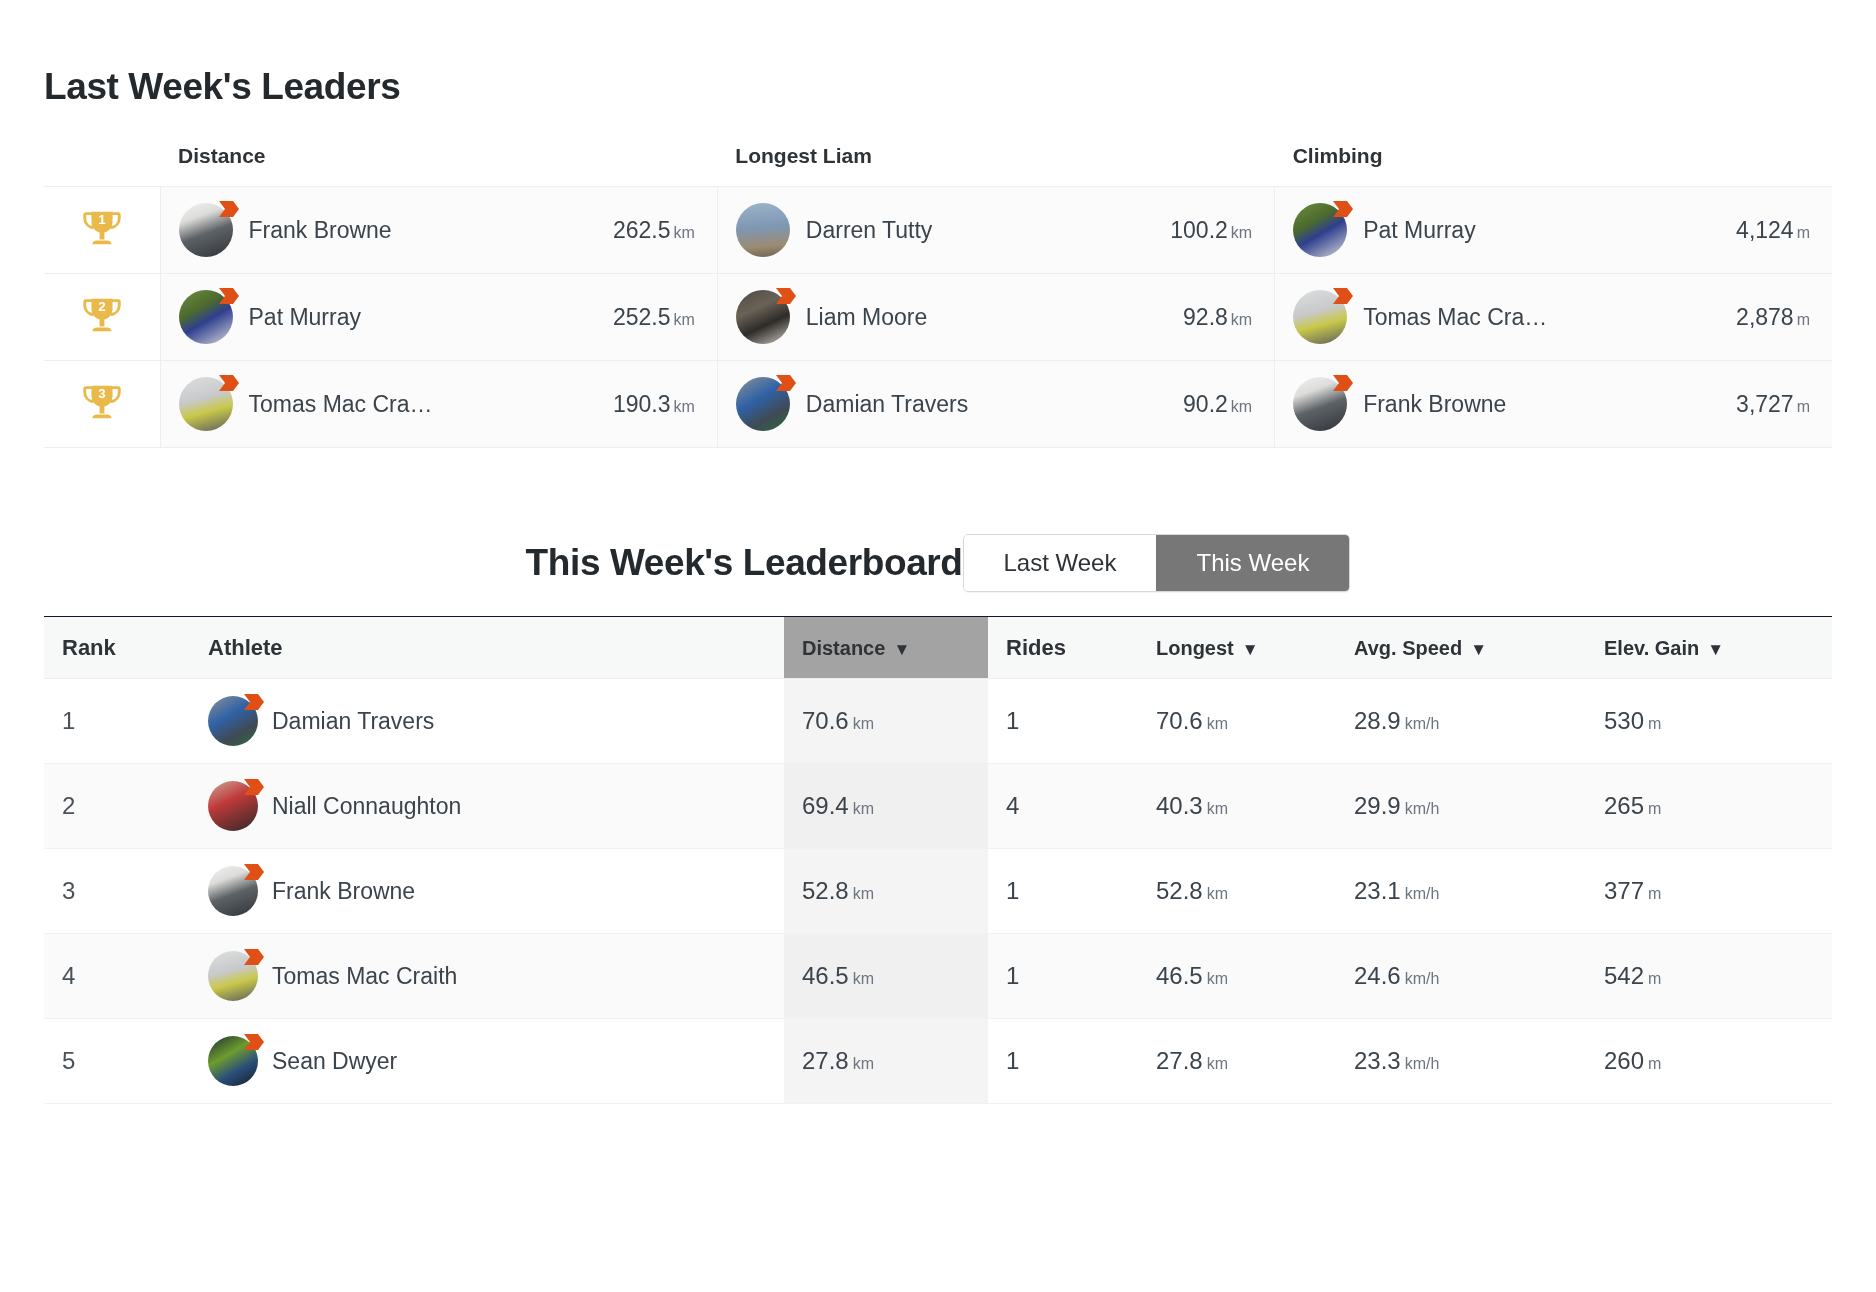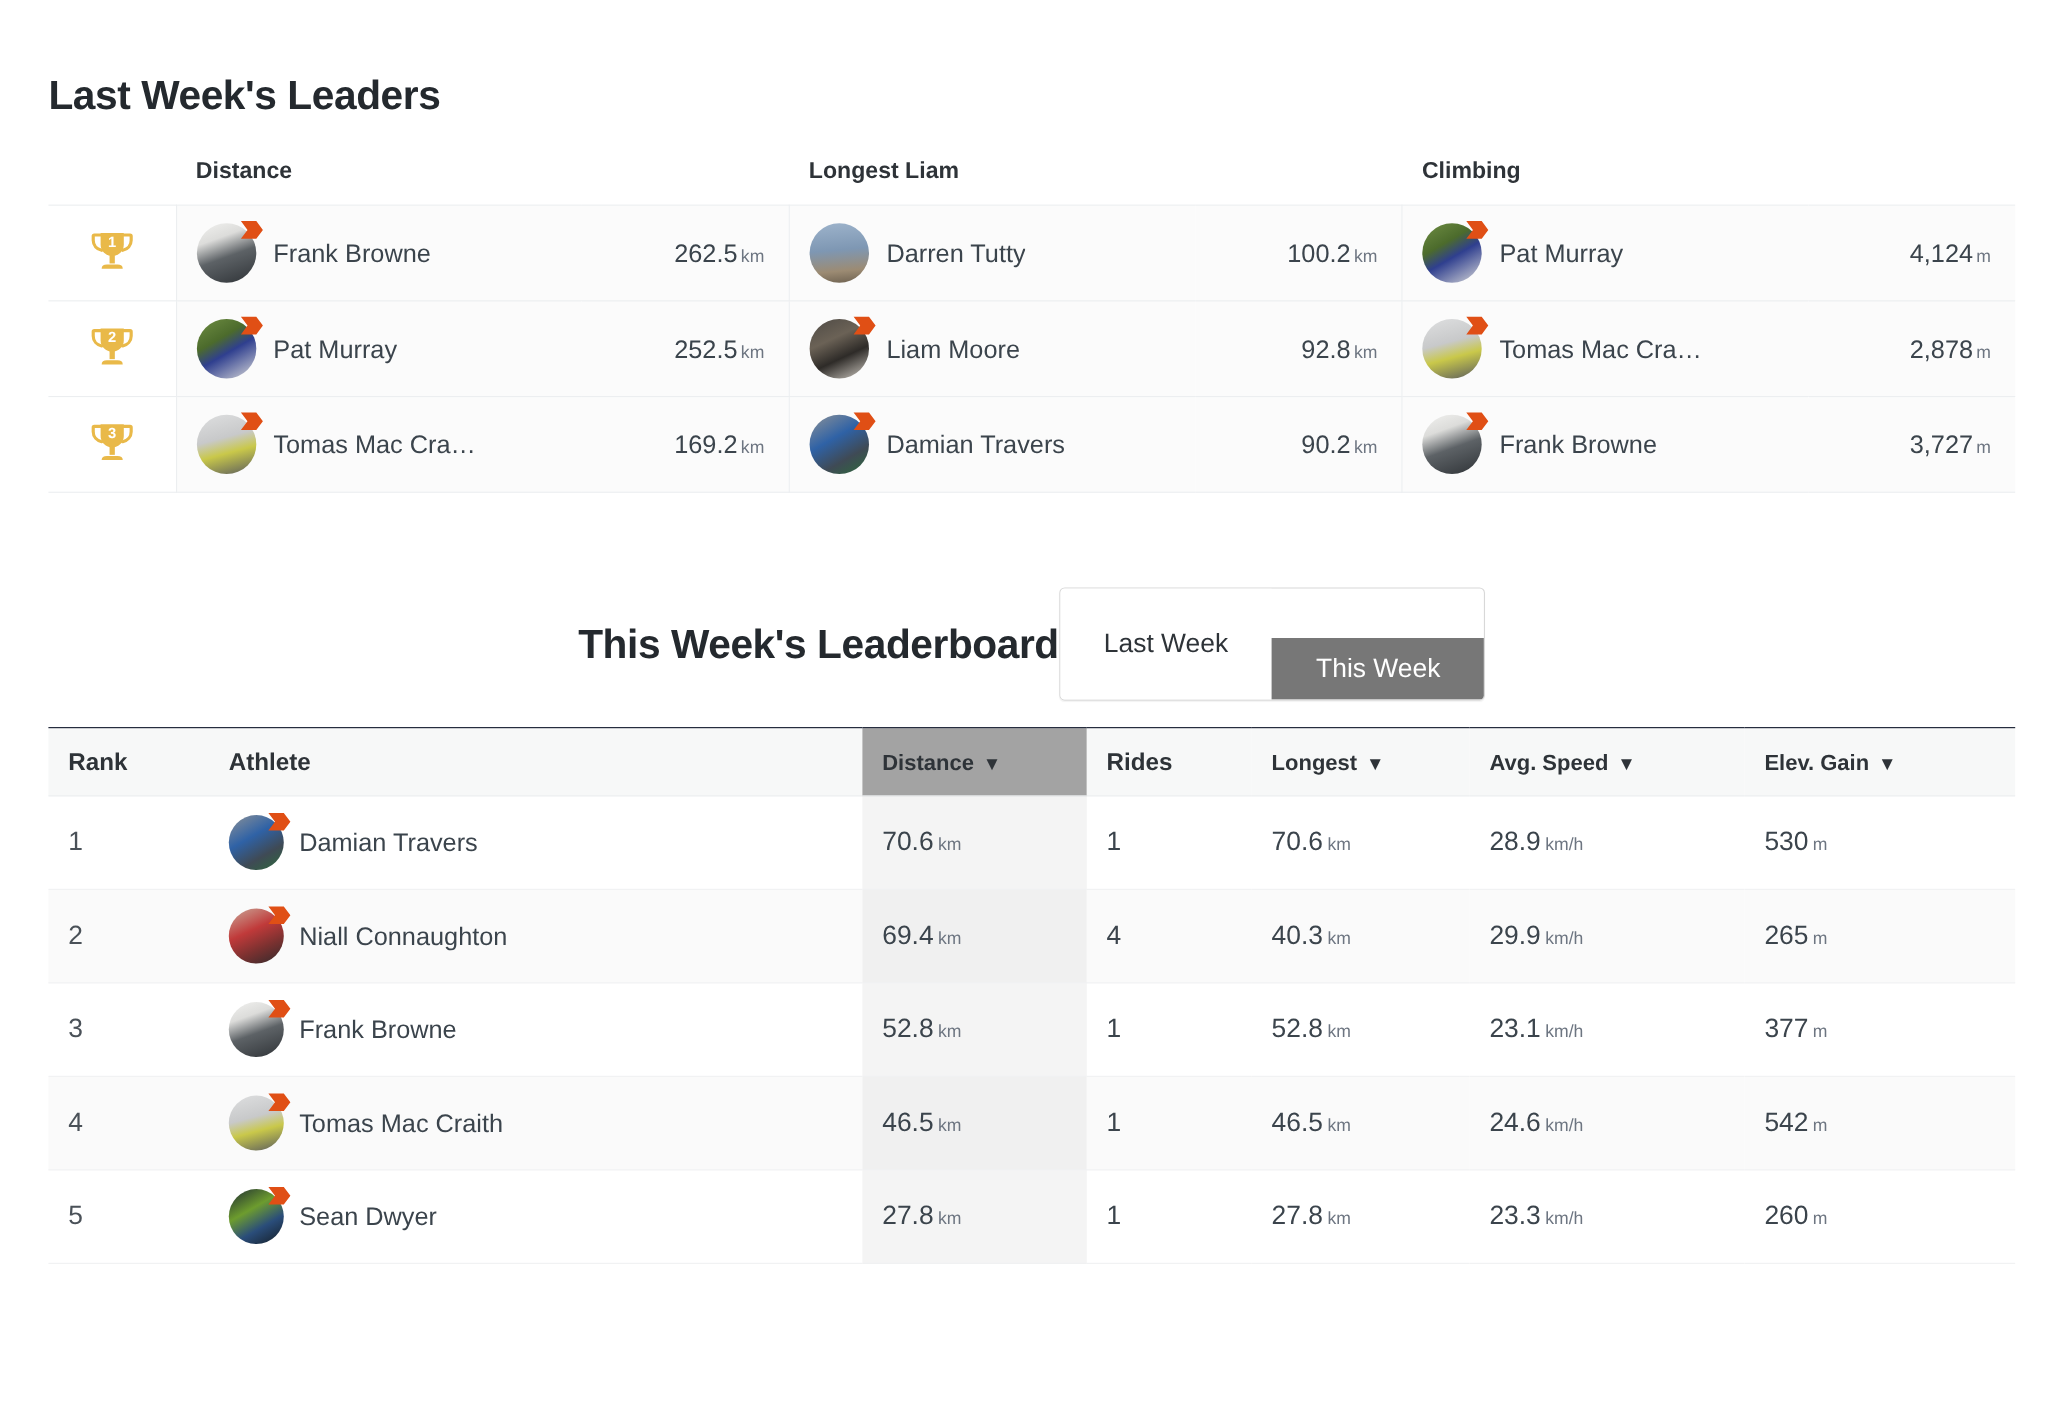--- a/index.html
+++ b/index.html
@@ -114,21 +114,21 @@
   .toggle button {
     font-family: "Liberation Sans", sans-serif;
     font-size: 24px;
     font-weight: normal;
     padding: 16px 40px;
     border: none;
     cursor: pointer;
     line-height: 1;
   }
   .toggle button.inactive { background: #ffffff; color: #2e3338; }
-  .toggle button.active { background: #777777; color: #ffffff; margin-top: 45px; }
+  .toggle button.active { background: #777777; color: #ffffff; }
 
   table.board {
     width: 100%;
     border-collapse: collapse;
     table-layout: fixed;
     margin-top: 24px;
   }
   .board col.b-rank  { width: 146px; }
   .board col.b-ath   { width: auto; }
   .board col.b-dist  { width: 204px; }
@@ -336,21 +336,21 @@
     <span class="badge">
       <svg viewBox="0 0 26 26" width="26" height="26" aria-hidden="true">
         <path d="M3 2 L17 2 L23 10 L17 18 L3 18 L9 10 Z" fill="#e04f15"></path>
       </svg>
     </span>
     </span>
     <span class="nm">Tomas Mac Cra…</span>
   </div>
             </td>
     <td class="val-cell">
-    <span class="val-num">169.2</span><span class="val-unit">km</span>
+    <span class="val-num">190.3</span><span class="val-unit">km</span>
   </td>
     <td class="name-cell">
               <div class="athlete">
     <span class="avatar">
       <span class="ph" style="background:linear-gradient(150deg,#8d9297 0%,#2f62a6 40%,#3f4a55 70%,#2c6b3b 100%)"></span>
 
     <span class="badge">
       <svg viewBox="0 0 26 26" width="26" height="26" aria-hidden="true">
         <path d="M3 2 L17 2 L23 10 L17 18 L3 18 L9 10 Z" fill="#e04f15"></path>
       </svg>

